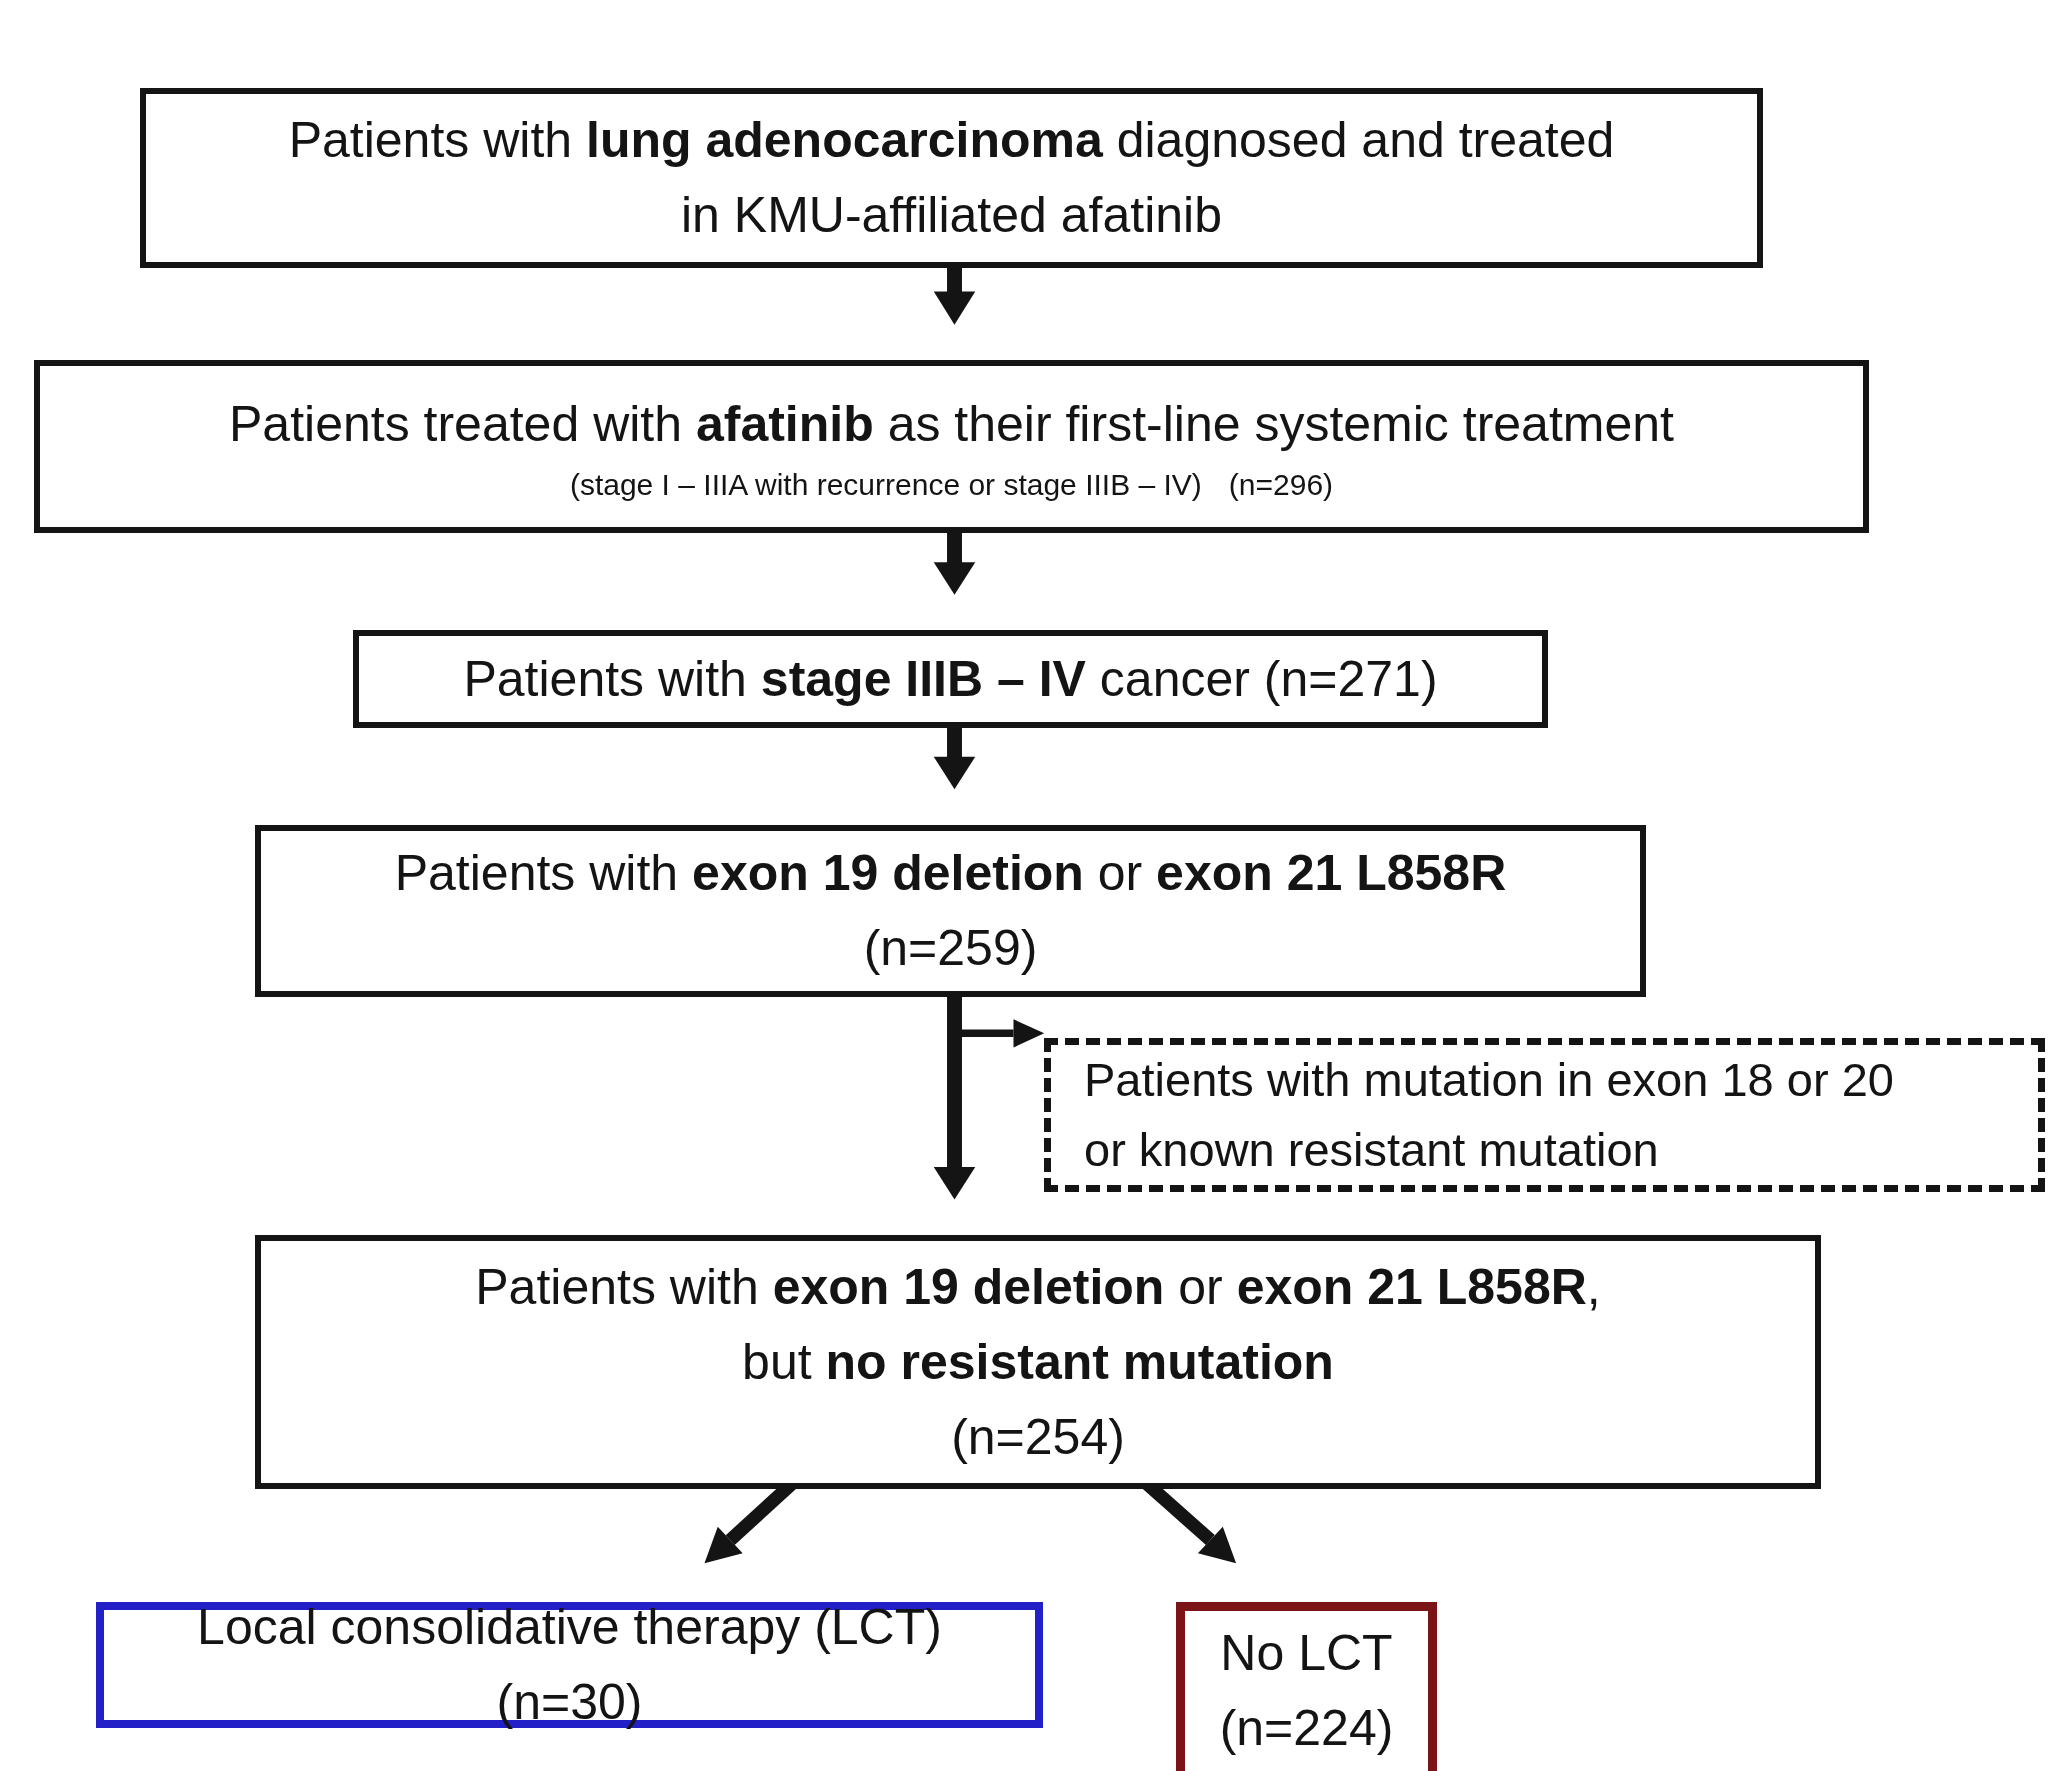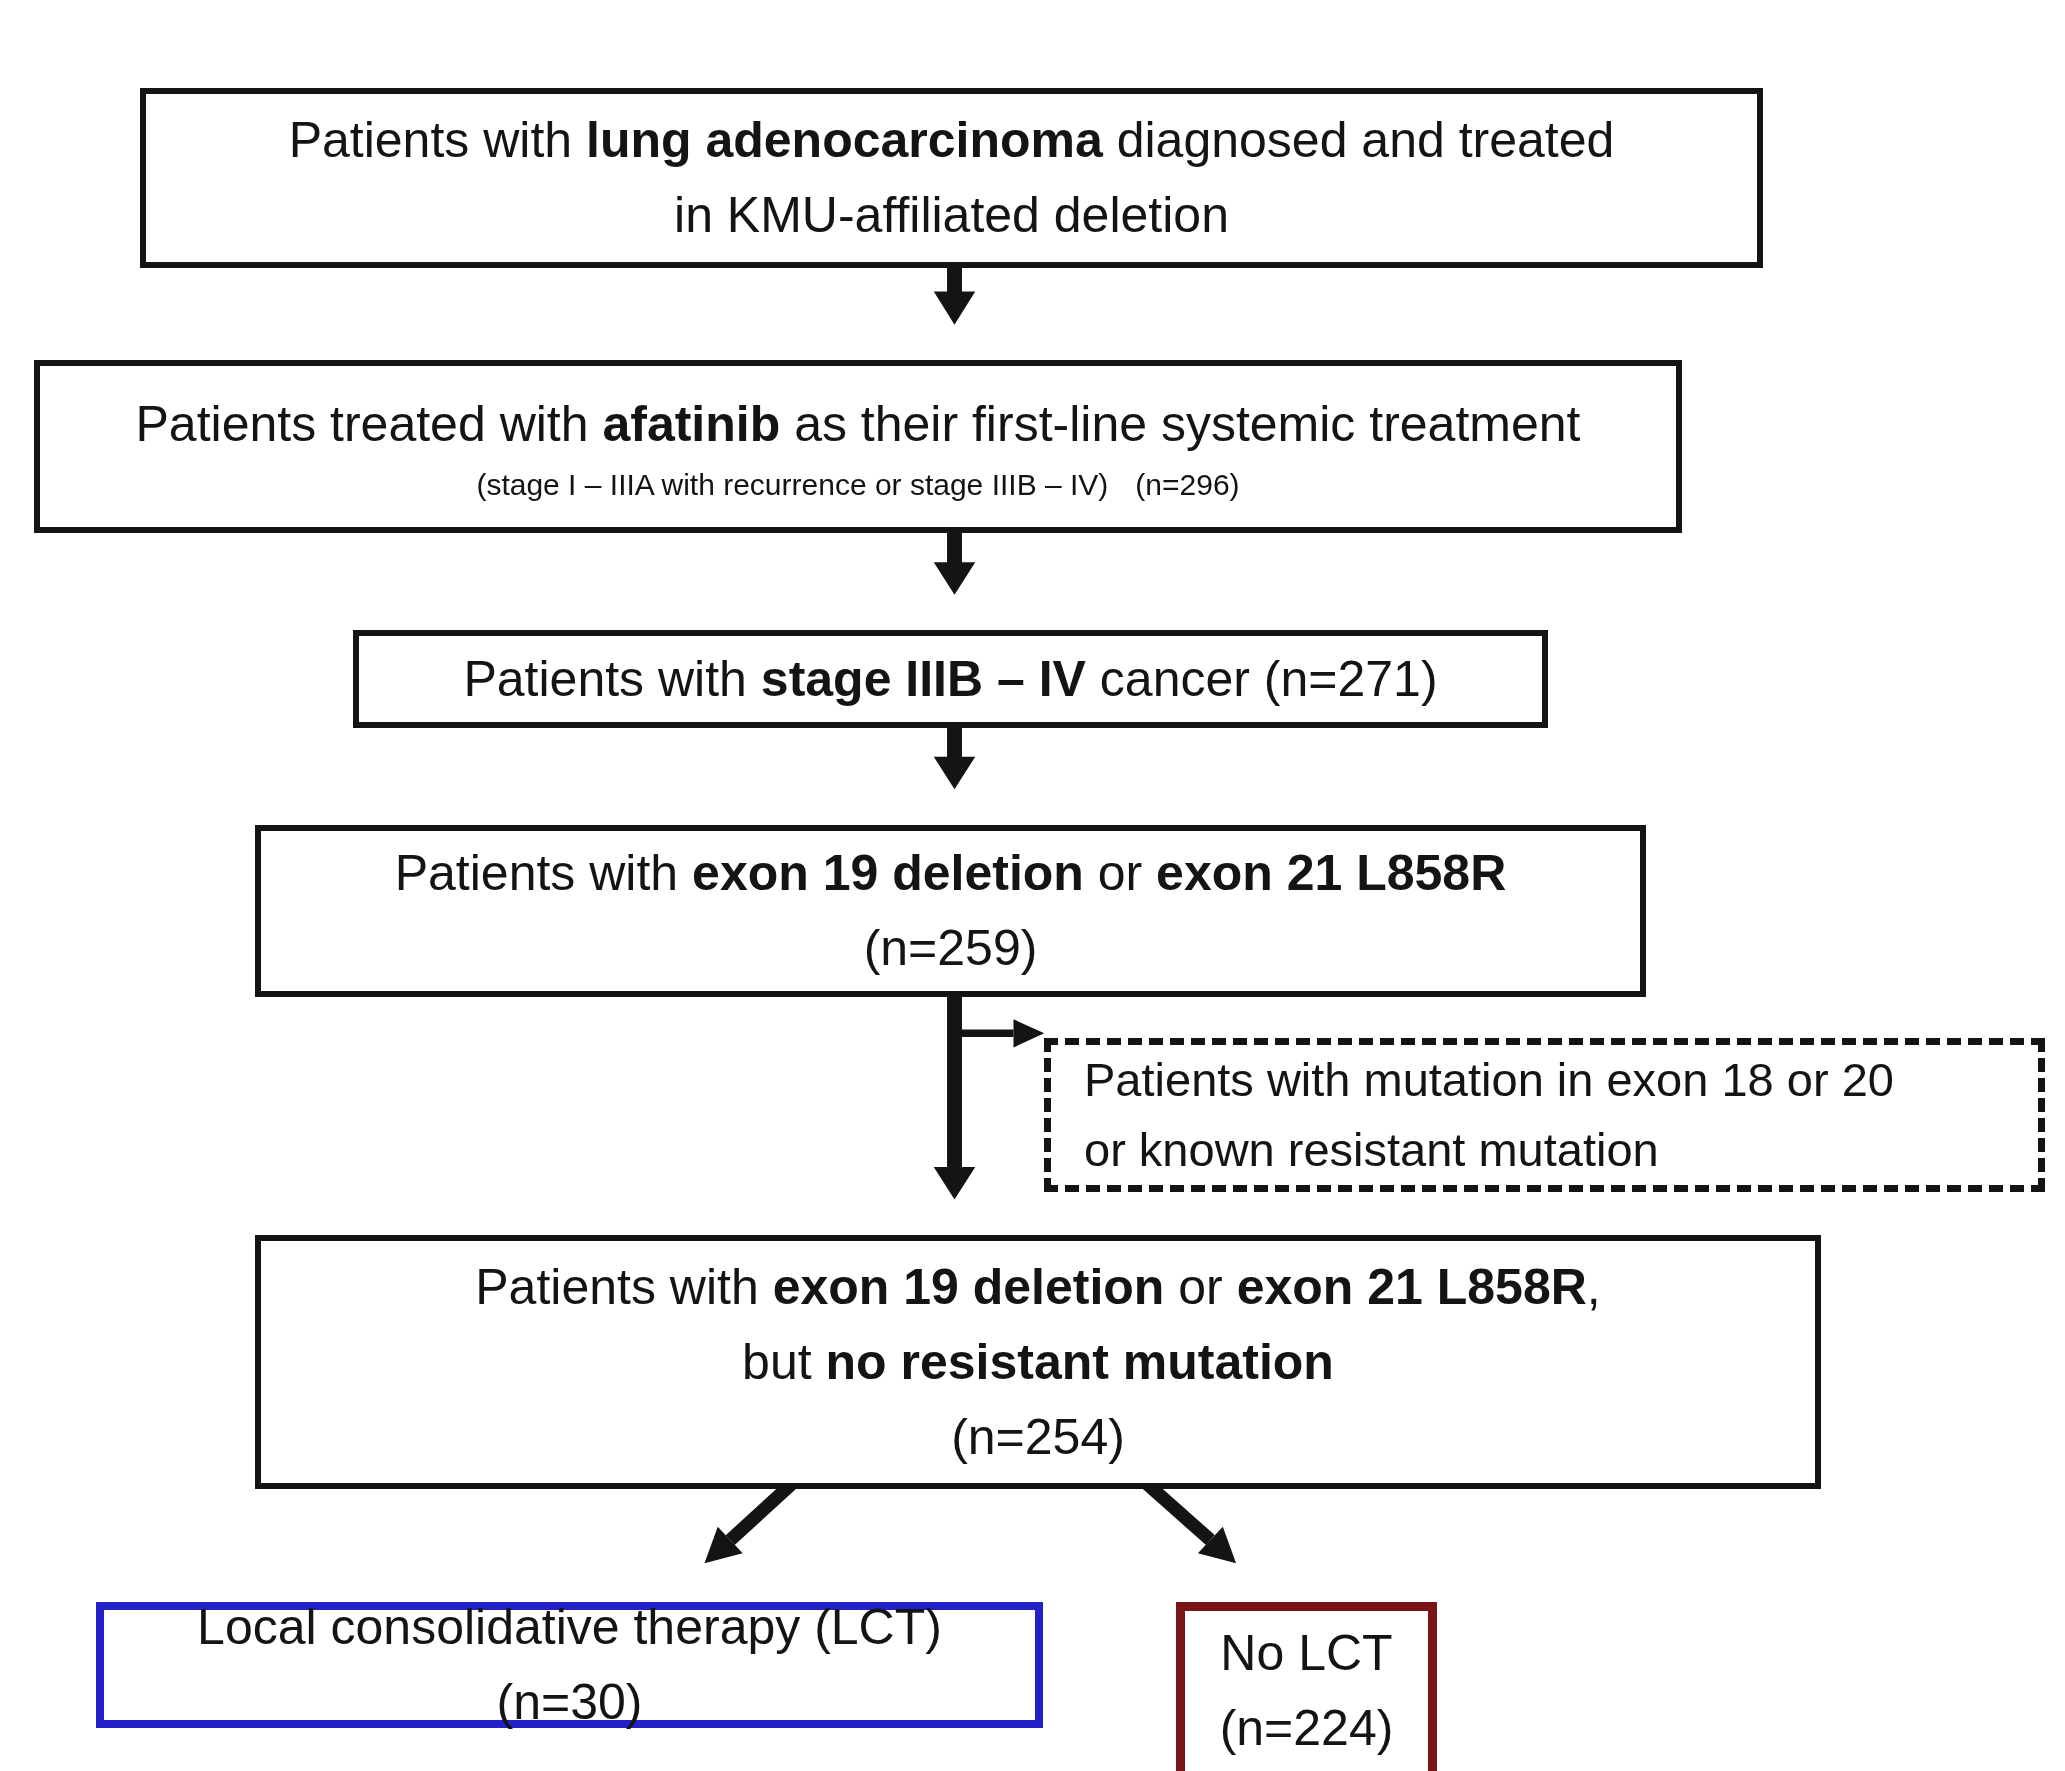--- a/index.html
+++ b/index.html
@@ -81,24 +81,24 @@
       <polygon points="848,1882 864,1838 894,1870"></polygon>
     </g>
     <g>
       <line x1="1340" y1="1750" x2="1457" y2="1854" stroke-width="16"></line>
       <polygon points="1488,1882 1442,1870 1472,1838"></polygon>
     </g>
   </svg>
 
   <div class="box" style="left:140px; top:51px; width:1623px; height:180px;">
     <div class="line"><span>Patients with </span><span class="b">lung adenocarcinoma</span><span> diagnosed and treated</span></div>
-    <div class="line"><span>in KMU-affiliated deletion</span></div>
+    <div class="line"><span>in KMU-affiliated afatinib</span></div>
   </div>
 
-  <div class="box" style="left:34px; top:323px; width:1648px; height:173px;">
+  <div class="box" style="left:34px; top:323px; width:1835px; height:173px;">
     <div class="line"><span>Patients treated with </span><span class="b">afatinib</span><span> as their first-line systemic treatment</span></div>
     <div class="line small"><span>(stage I – IIIA with recurrence or stage IIIB – IV)</span><span class="gap">(n=296)</span></div>
   </div>
 
   <div class="box" style="left:353px; top:593px; width:1195px; height:98px;">
     <div class="line"><span>Patients with </span><span class="b">stage IIIB – IV</span><span> cancer (n=271)</span></div>
   </div>
 
   <div class="box" style="left:255px; top:788px; width:1391px; height:172px;">
     <div class="line"><span>Patients with </span><span class="b">exon 19 deletion</span><span> or </span><span class="b">exon 21 L858R</span></div>

